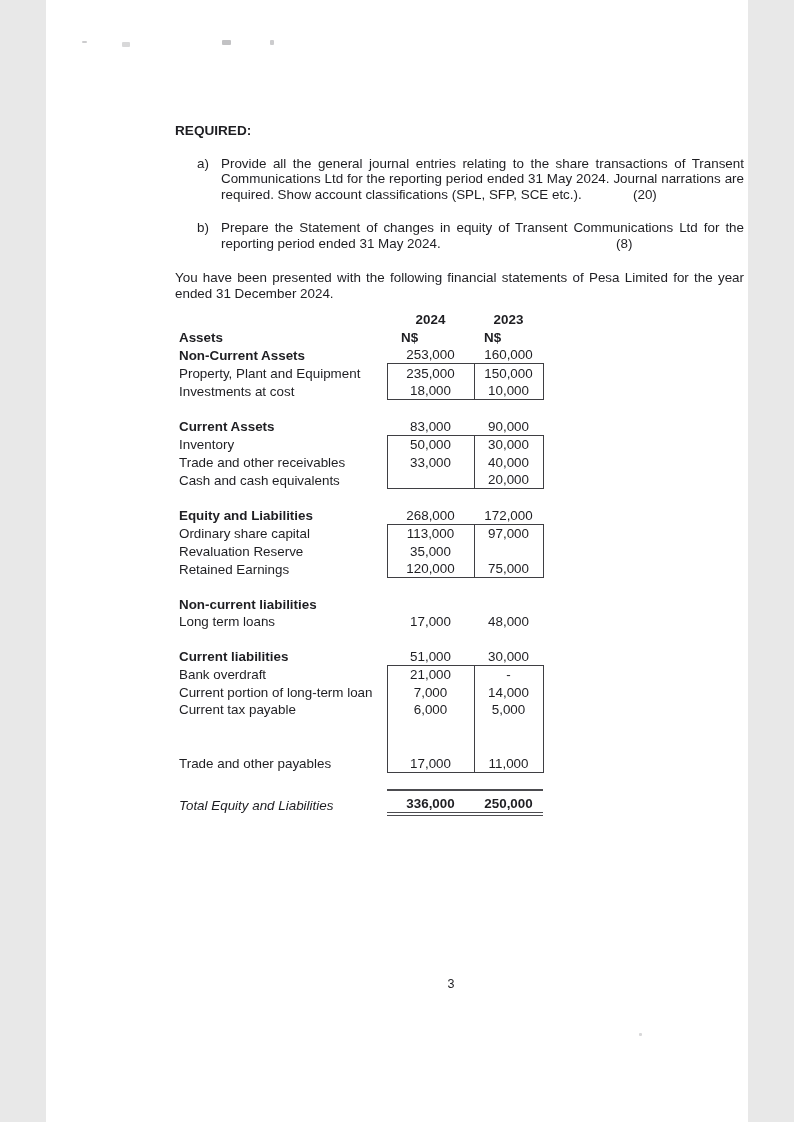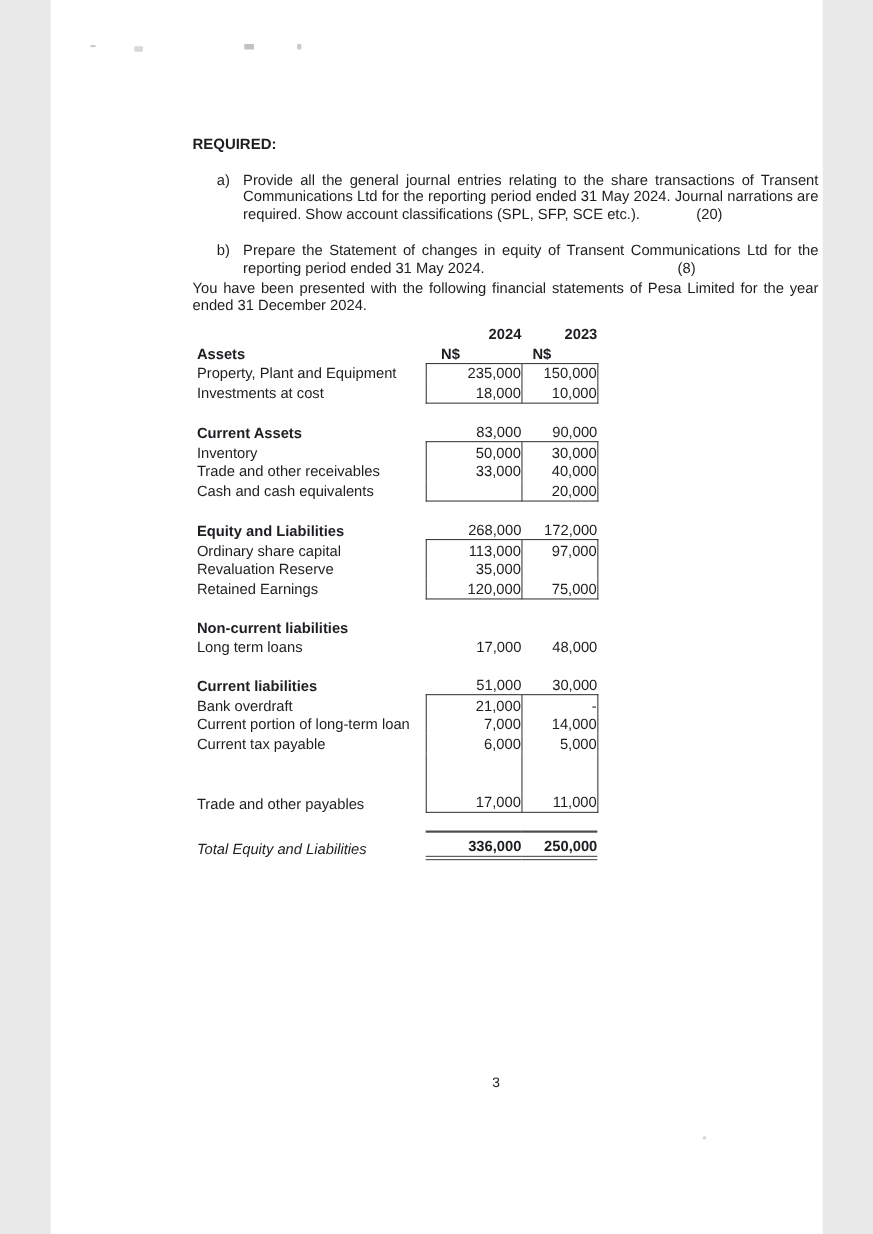--- a/index.html
+++ b/index.html
@@ -18,34 +18,34 @@
   }
   .h-required{font-weight:bold;font-size:13.6px;}
   .req-item{position:relative;margin-top:17px;padding-left:46px;text-align:justify;}
   .req-item .marker{position:absolute;left:22px;top:0;}
   .req-item .marks{position:absolute;bottom:0;}
   .marks-a{left:458px;}
   .marks-b{left:441px;}
   .q-row{display:flex;justify-content:space-between;margin-top:26px;padding-right:15px;
          font-weight:bold;font-size:13.8px;}
   .q-title{word-spacing:7px;}
-  .intro{margin-top:3px;text-align:justify;}
+  .intro{margin-top:19px;text-align:justify;}
   table.fin{
     border-collapse:collapse;
     margin-left:4px;margin-top:9px;
     font-size:13.4px;
     table-layout:fixed;
   }
   table.fin col.c-lab{width:208px;}
   table.fin col.c-v1{width:87px;}
   table.fin col.c-v2{width:69px;}
   table.fin td{height:17.5px;padding:0;line-height:16px;vertical-align:bottom;
                white-space:nowrap;overflow:visible;}
   td.lab{text-align:left;}
-  td.v{text-align:right;}
+  td.v{text-align:center;}
   td.c1{padding-right:6px;}
   td.c2{padding-right:5px;}
   td.c1.al{text-align:left;padding-left:14px;}
   td.c2.al{text-align:left;padding-left:10px;}
   .bold{font-weight:bold;}
   td.bx.c1{border-left:1.5px solid #3f3f43;border-right:1.5px solid #3f3f43;}
   td.bx.c2{border-right:1.5px solid #3f3f43;}
   td.bt{border-top:1.5px solid #3f3f43;}
   td.bb{border-bottom:1.5px solid #3f3f43;}
   td.tot{border-top:2px solid #4c4c50;border-bottom:4px double #4c4c50;font-weight:bold;}
@@ -95,20 +95,25 @@
             <td class="lab"></td>
             <td class="v c1 bold">2024</td>
             <td class="v c2 bold">2023</td>
           </tr>
           <tr>
             <td class="lab bold">Assets</td>
             <td class="v c1 bold al">N$</td>
             <td class="v c2 bold al">N$</td>
           </tr>
           <tr>
+            <td class="lab bold">Non-Current Assets</td>
+            <td class="v c1">253,000</td>
+            <td class="v c2">160,000</td>
+          </tr>
+          <tr>
             <td class="lab">Property, Plant and Equipment</td>
             <td class="v c1 bx bt">235,000</td>
             <td class="v c2 bx bt">150,000</td>
           </tr>
           <tr>
             <td class="lab">Investments at cost</td>
             <td class="v c1 bx bb">18,000</td>
             <td class="v c2 bx bb">10,000</td>
           </tr>
           <tr>

